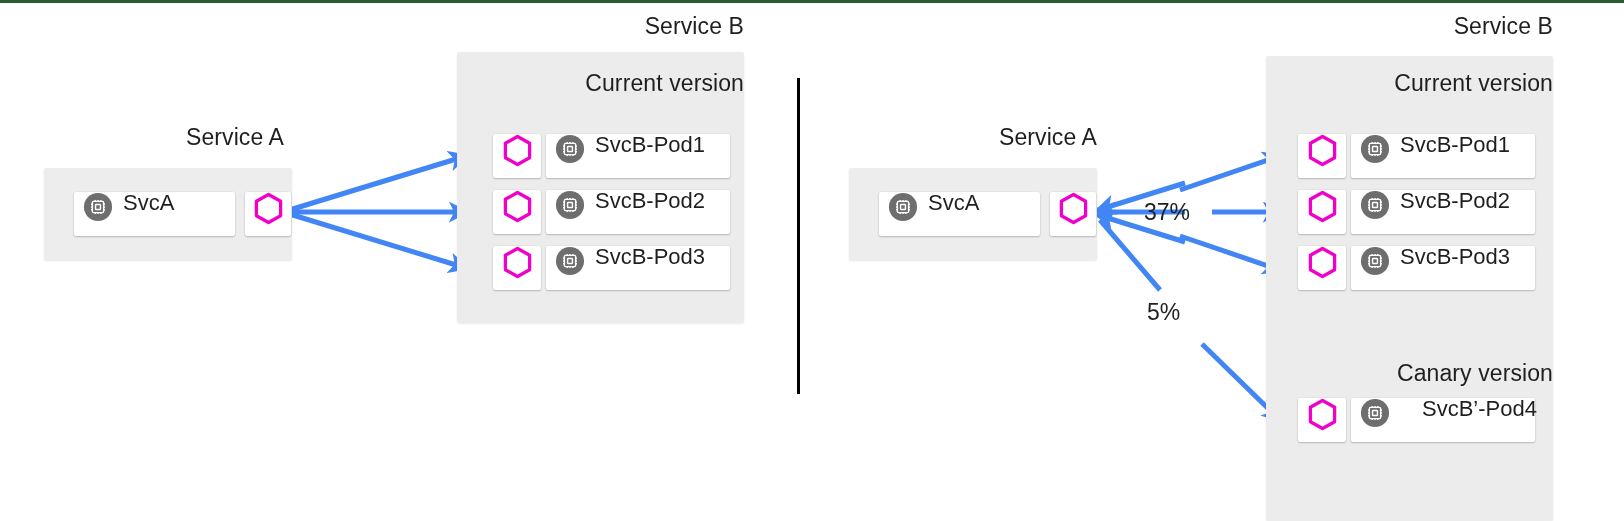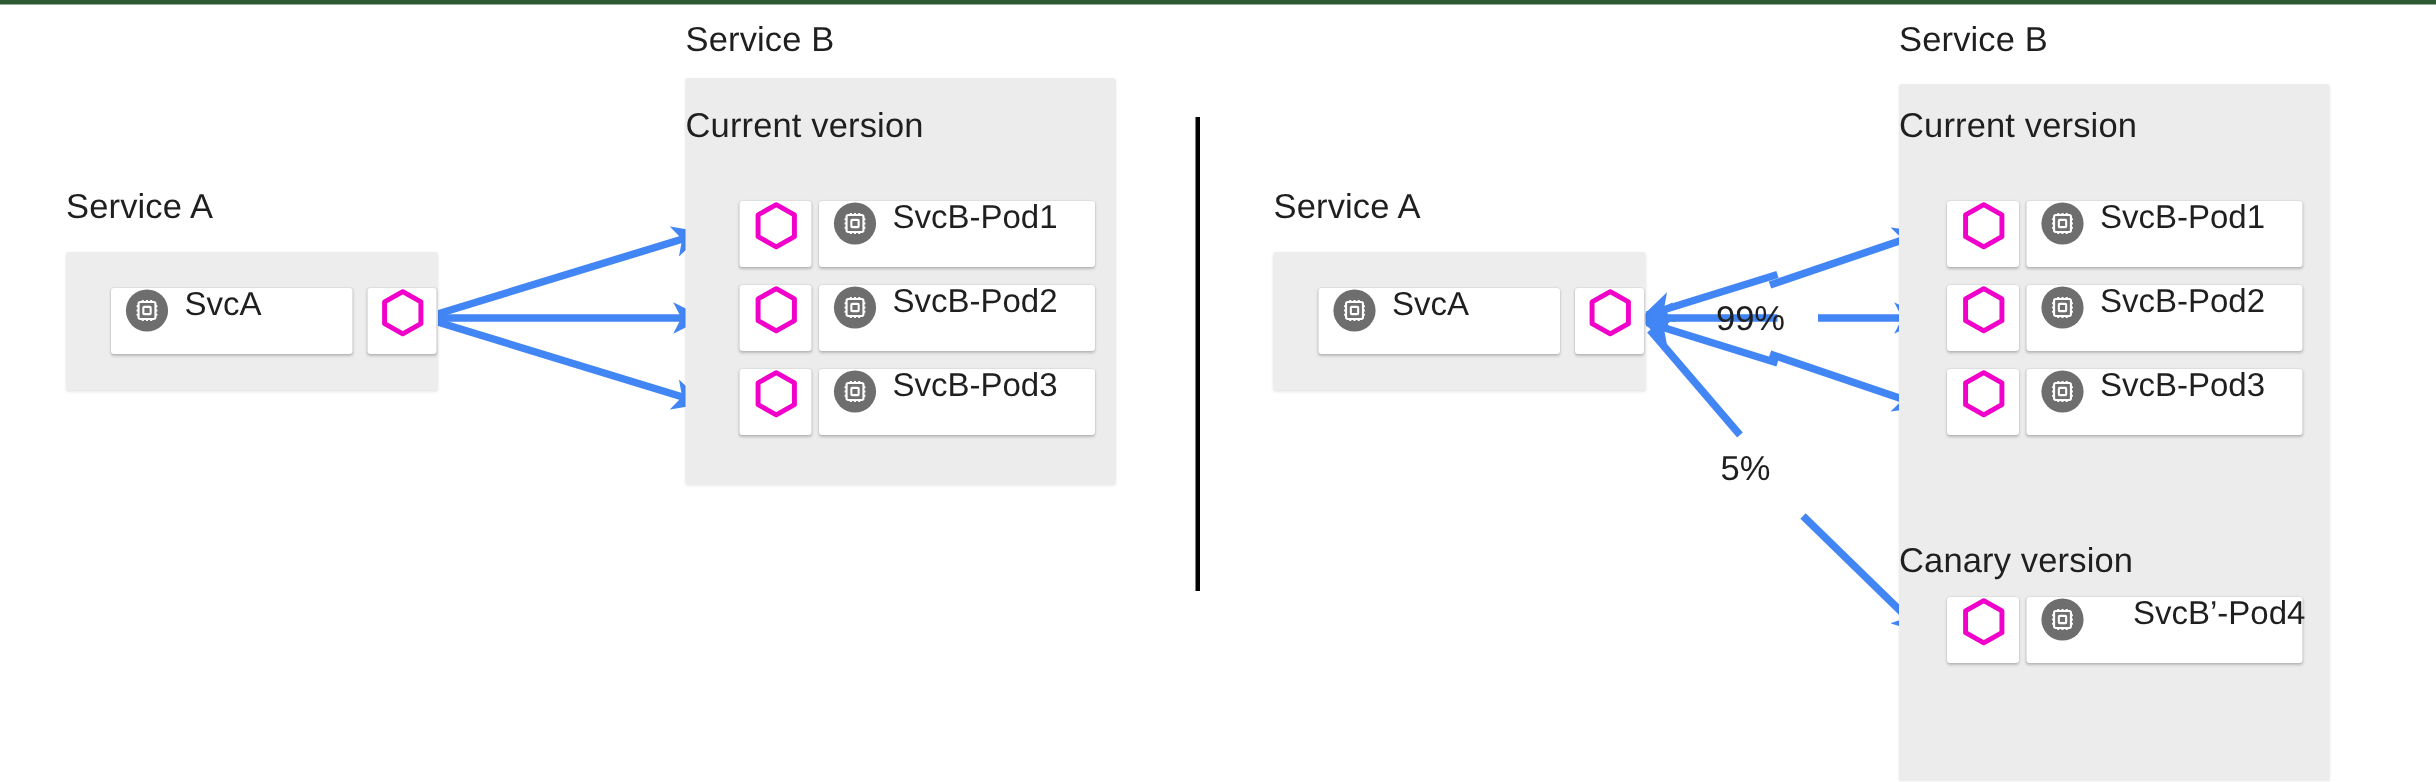--- a/index.html
+++ b/index.html
@@ -49,21 +49,21 @@
 
   
   .caption {
     position: absolute;
     font-size: 23px;
     color: #1f1f1f;
     white-space: nowrap;
     letter-spacing: 0.1px;
   }
   .caption.center {
-    text-align: left;
+    text-align: right;
   }
 
   
   .card {
     position: absolute;
     background: #ffffff;
     border-radius: 2px;
     box-shadow: 0 1px 2px rgba(0,0,0,0.22), 0 0 0 0.5px rgba(0,0,0,0.04);
     display: flex;
     align-items: flex-start;
@@ -252,21 +252,21 @@
     </svg>
     <span class="node-label">SvcA</span>
   </div>
 
   <div class="card hex-card" style="left:1038px; top:192px; width:46px; height:44px;">
     <svg class="hex-icon" viewBox="0 0 32 34">
       <polygon points="16,2.5 28.5,9.5 28.5,24.5 16,31.5 3.5,24.5 3.5,9.5" fill="none" stroke="#f000c8" stroke-width="3.4" stroke-linejoin="round"></polygon>
     </svg>
   </div>
 
-  <div class="pct-label" style="left:1144px; top:199px;">99%</div>
+  <div class="pct-label" style="left:1144px; top:199px;">37%</div>
 
   <div class="pct-label" style="left:1147px; top:299px;">5%</div>
 
   <div class="caption center" style="left:1266px; top:13px; width:287px;">Service B</div>
 
   <div class="panel svc-b" style="left:1266px; top:56px; width:287px; height:465px;"></div>
 
   <div class="caption center" style="left:1266px; top:70px; width:287px;">Current version</div>
 
   <div class="card hex-card" style="left:1286px; top:134px; width:48px; height:44px;">

